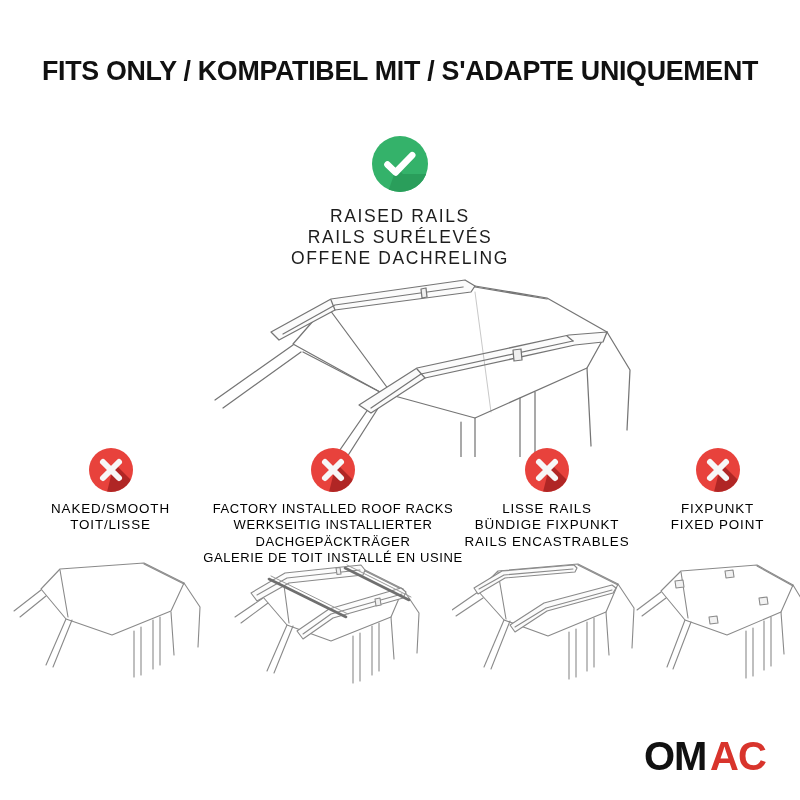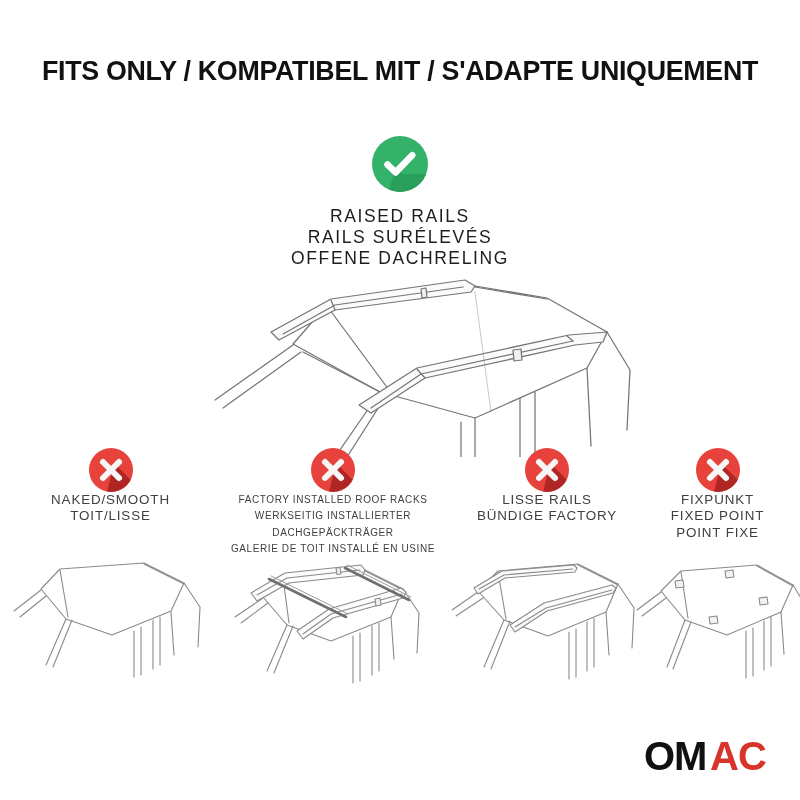--- a/index.html
+++ b/index.html
@@ -83,26 +83,27 @@
   .cell-2 { left: 452px; width: 190px; }
   .cell-3 { left: 635px; width: 165px; }
 
   .badge-no {
     width: 44px;
     height: 44px;
     margin: 0 auto;
     display: block;
   }
   .cell-labels {
+    margin-top: 9px;
     font-size: 13.4px;
     line-height: 16.4px;
     letter-spacing: 0.85px;
-    color: #404040;
-  }
-  .cell-1 .cell-labels { font-size: 10px; letter-spacing: 0.6px; }
+    color: #000000;
+  }
+  .cell-1 .cell-labels { font-size: 13px; letter-spacing: 0.6px; }
   .cell-labels div { white-space: nowrap; }
 
   .cell-art {
     position: absolute;
     left: 0;
     width: 100%;
     height: 135px;
   }
   .cell-0 .cell-art { top: 107px; }
   .cell-1 .cell-art { top: 107px; }
@@ -287,21 +288,22 @@
           </clipPath>
         </defs>
       <circle cx="22" cy="22" r="22" fill="#e8423c"></circle>
       <g clip-path="url(#xc2)">
         <polygon points="27,17 44,34 44,44 18,44 22,28" fill="#9e1d1d" opacity="0.75"></polygon>
       </g>
       <path d="M14 14 L30 30 M30 14 L14 30" stroke="#f7f7f7" stroke-width="6" stroke-linecap="round" fill="none"></path>
     </svg>
     <div class="cell-labels">
       <div>LISSE RAILS</div>
-      <div>BÜNDIGE FACTORY</div>
+      <div>BÜNDIGE FIXPUNKT</div>
+      <div>RAILS ENCASTRABLES</div>
     </div>
     <svg class="cell-art" viewBox="0 0 190 135">
       <g fill="none" stroke="#8a8a8a" stroke-width="1.1" stroke-linejoin="round" stroke-linecap="round">
         <path d="M26 36 L46 16 L126 9 L166 29 L154 57 L96 81 L52 65 Z" fill="#ffffff"></path>
         <path d="M46 17 L54 64"></path>
         <path d="M126 10 L166 30"></path>
         <path d="M26 37 L0 55"></path>
         <path d="M31 43 L4 61"></path>
         <path d="M52 65 L32 112"></path>
         <path d="M58 66 L39 114"></path>
@@ -330,21 +332,20 @@
         </defs>
       <circle cx="22" cy="22" r="22" fill="#e8423c"></circle>
       <g clip-path="url(#xc3)">
         <polygon points="27,17 44,34 44,44 18,44 22,28" fill="#9e1d1d" opacity="0.75"></polygon>
       </g>
       <path d="M14 14 L30 30 M30 14 L14 30" stroke="#f7f7f7" stroke-width="6" stroke-linecap="round" fill="none"></path>
     </svg>
     <div class="cell-labels">
       <div>FIXPUNKT</div>
       <div>FIXED POINT</div>
-      <div>POINT FIXE</div>
     </div>
     <svg class="cell-art" viewBox="0 0 165 135">
       <g fill="none" stroke="#8a8a8a" stroke-width="1.1" stroke-linejoin="round" stroke-linecap="round">
         <path d="M26 36 L46 16 L122 10 L158 30 L146 57 L92 80 L50 65 Z" fill="#ffffff"></path>
         <path d="M46 17 L53 63"></path>
         <path d="M122 11 L158 31"></path>
         <path d="M26 37 L2 55"></path>
         <path d="M31 43 L7 61"></path>
         <path d="M50 65 L32 112"></path>
         <path d="M56 67 L38 114"></path>

